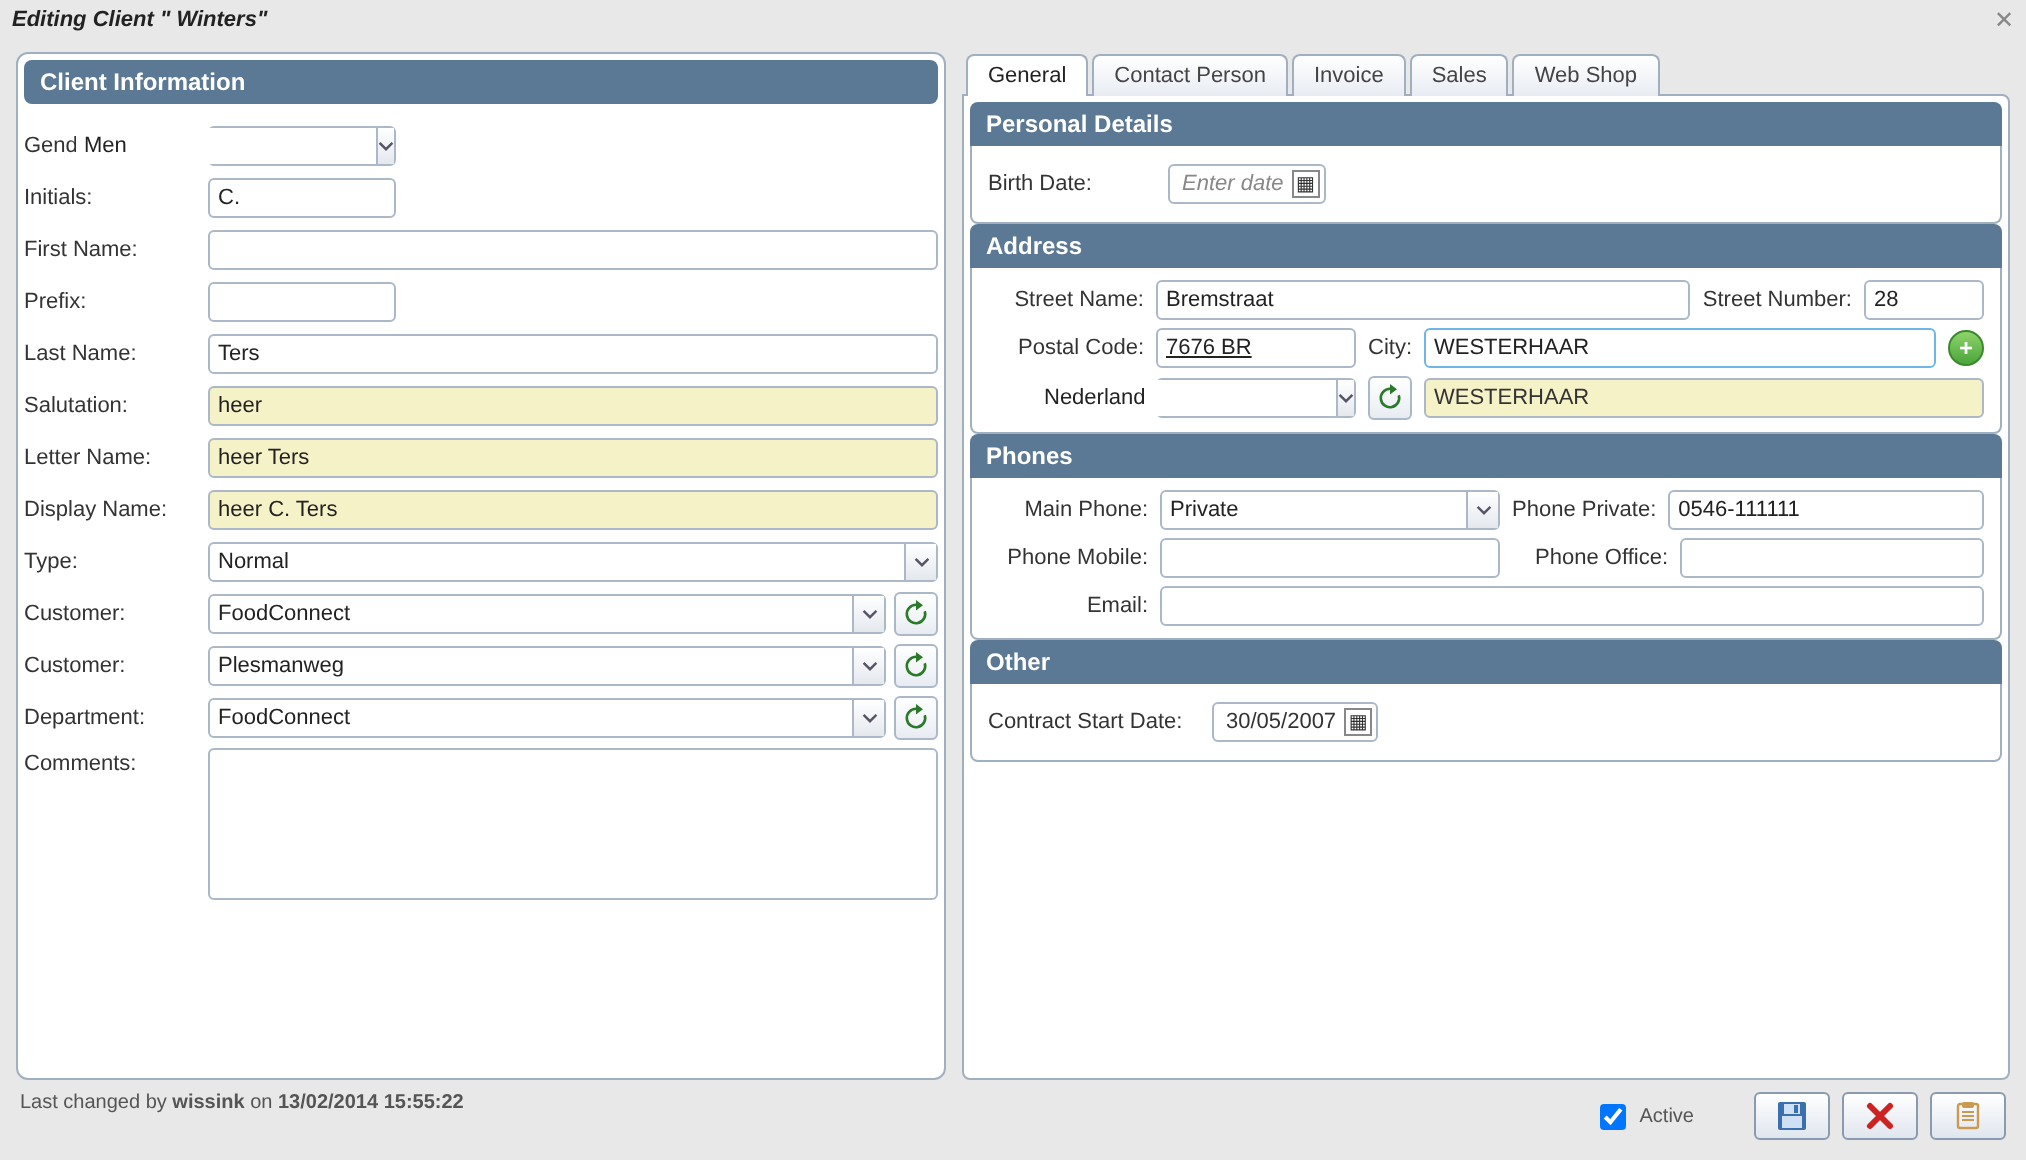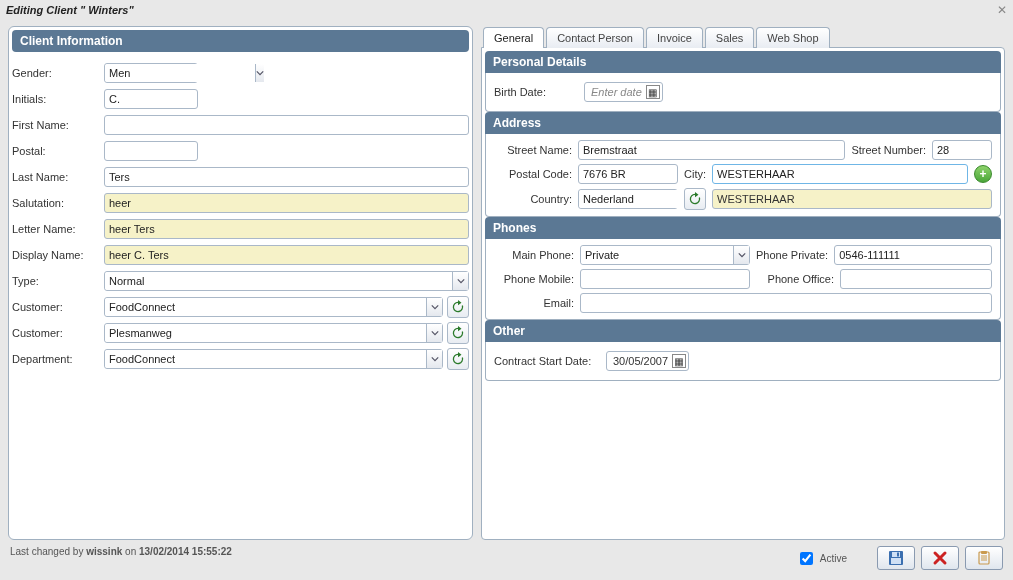--- a/index.html
+++ b/index.html
@@ -96,20 +96,21 @@
   textarea { height: auto; resize: none; }
   .ro { background: #f6f2c8 !important; }
 
   .select-like {
     display: flex;
     align-items: center;
     border: 1px solid #aab8c8;
     border-radius: 3px;
     background: #fff;
     height: 20px;
+    justify-content: flex-end;
   }
   .select-like input {
     border: none; height: 18px; flex: 1;
   }
   .select-like .dd-btn, .lookup-btn {
     width: 16px; height: 18px;
     display: inline-flex; align-items:center; justify-content:center;
     border-left: 1px solid #aab8c8;
     background: linear-gradient(#fff,#e4e8ee);
     cursor: pointer;
@@ -246,21 +247,21 @@
             <input type="text" style="width: 94px;" value="C.">
           </div>
       </div>
       <div class="form-line">
         <label>First Name:</label>
         <div class="field-area">
             <input type="text" style="flex: 1 1 0%;" value="">
           </div>
       </div>
       <div class="form-line">
-        <label>Postal:</label>
+        <label>Prefix:</label>
         <div class="field-area">
             <input type="text" style="width: 94px;" value="">
           </div>
       </div>
       <div class="form-line">
         <label>Last Name:</label>
         <div class="field-area">
             <input type="text" style="flex: 1 1 0%;" value="Ters">
           </div>
       </div>
@@ -345,20 +346,26 @@
               </span>
           </div>
           <span class="refresh-btn">
             <svg viewBox="0 0 16 16">
                 <path d="M8 2a6 6 0 1 0 5.7 4.1l-1.4.6A4.5 4.5 0 1 1 8 3.5V6l4-3-4-3v2z" fill="#2a7a2a"></path>
               </svg>
           </span>
         </div>
       </div>
 
+      <div class="form-line" style="align-items:flex-start">
+        <label style="padding-top:2px">Comments:</label>
+        <div class="field-area">
+            <textarea rows="6" style="flex: 1 1 0%;"></textarea>
+          </div>
+      </div>
     </div>
 
     <div class="right-panel">
       <div class="tabs">
         <div class="tab active">General</div>
         <div class="tab">Contact Person</div>
         <div class="tab">Invoice</div>
         <div class="tab">Sales</div>
         <div class="tab">Web Shop</div>
       </div>
@@ -381,21 +388,21 @@
           <div class="section-head">Address</div>
           <div class="sub-body">
             <div style="display:flex; gap:6px; align-items:center; margin-bottom:4px">
               <label style="width:78px;text-align:right">Street Name:</label>
               <input type="text" style="flex: 1 1 0%;" value="Bremstraat">
               <label>Street Number:</label>
               <input type="text" style="width: 60px;" value="28">
             </div>
             <div style="display:flex; gap:6px; align-items:center; margin-bottom:4px">
               <label style="width:78px;text-align:right">Postal Code:</label>
-              <input type="text" style="width: 100px;" value="7676 BR">
+              <input type="text" style="width: 100px; text-decoration: underline;" value="7676 BR">
               <label>City:</label>
               <input type="text" style="flex: 1 1 0%; border-color: rgb(111, 182, 230);" value="WESTERHAAR">
               <span class="plus-btn">+</span>
             </div>
             <div style="display:flex; gap:6px; align-items:center">
               <label style="width:78px;text-align:right">Country:</label>
               <div class="select-like" style="width:100px">
                 <input type="text" value="Nederland" style="">
                 <span class="dd-btn">
                     <svg viewBox="0 0 10 10">

